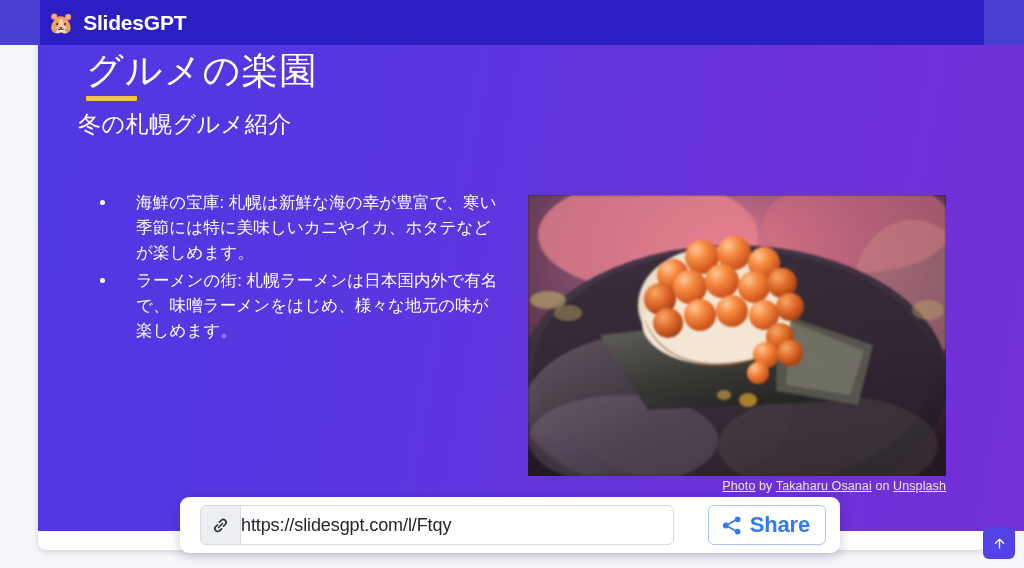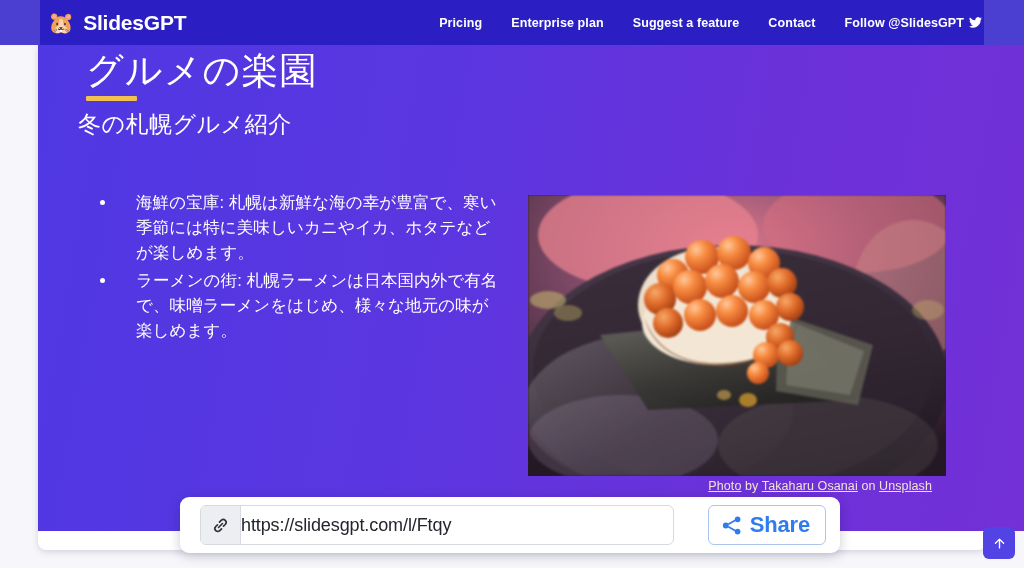--- a/index.html
+++ b/index.html
@@ -170,21 +170,21 @@
     background: #2a1b2e;
   }
   .photo-canvas {
     position: absolute;
     inset: 0;
     filter: blur(1.1px);
   }
 
   .photo-credit {
     position: absolute;
-    left: 476px;
+    left: 490px;
     top: 434px;
     width: 418px;
     text-align: right;
     font-size: 12.5px;
     color: #efe4d4;
     letter-spacing: 0.1px;
   }
   .photo-credit a {
     color: #efe4d4;
     text-decoration: underline;
@@ -306,32 +306,20 @@
 </style>
 </head>
 <body>
 
 <div class="topbar">
   <a class="brand" href="#">
     <span class="brand-emoji">🐹</span>
     <span class="brand-name">SlidesGPT</span>
   </a>
 
-  <nav class="nav">
-    <a class="nav-link" href="#">Pricing</a>
-    <a class="nav-link" href="#">Enterprise plan</a>
-    <a class="nav-link" href="#">Suggest a feature</a>
-    <a class="nav-link" href="#">Contact</a>
-    <a class="nav-link follow" href="#">
-      <span>Follow @SlidesGPT</span>
-      <svg class="twitter-icon" width="13" height="11" viewBox="0 0 24 20">
-        <path fill="#ffffff" d="M24 2.4a9.6 9.6 0 0 1-2.83.78A4.93 4.93 0 0 0 23.34.38a9.86 9.86 0 0 1-3.13 1.2A4.92 4.92 0 0 0 11.8 6.04 13.97 13.97 0 0 1 1.67.9a4.92 4.92 0 0 0 1.52 6.57A4.9 4.9 0 0 1 .96 6.85v.06a4.92 4.92 0 0 0 3.95 4.83 4.96 4.96 0 0 1-2.22.08 4.93 4.93 0 0 0 4.6 3.42A9.88 9.88 0 0 1 0 17.29a13.94 13.94 0 0 0 7.55 2.21c9.05 0 14-7.5 14-14v-.64A10 10 0 0 0 24 2.4z"></path>
-      </svg>
-    </a>
-  </nav>
 </div>
 
 <div class="sheet"></div>
 
 <div class="slide-wrap">
   <div class="slide">
 
     <div class="slide-title">グルメの楽園</div>
     <div class="title-rule"></div>
     <div class="slide-subtitle">冬の札幌グルメ紹介</div>

